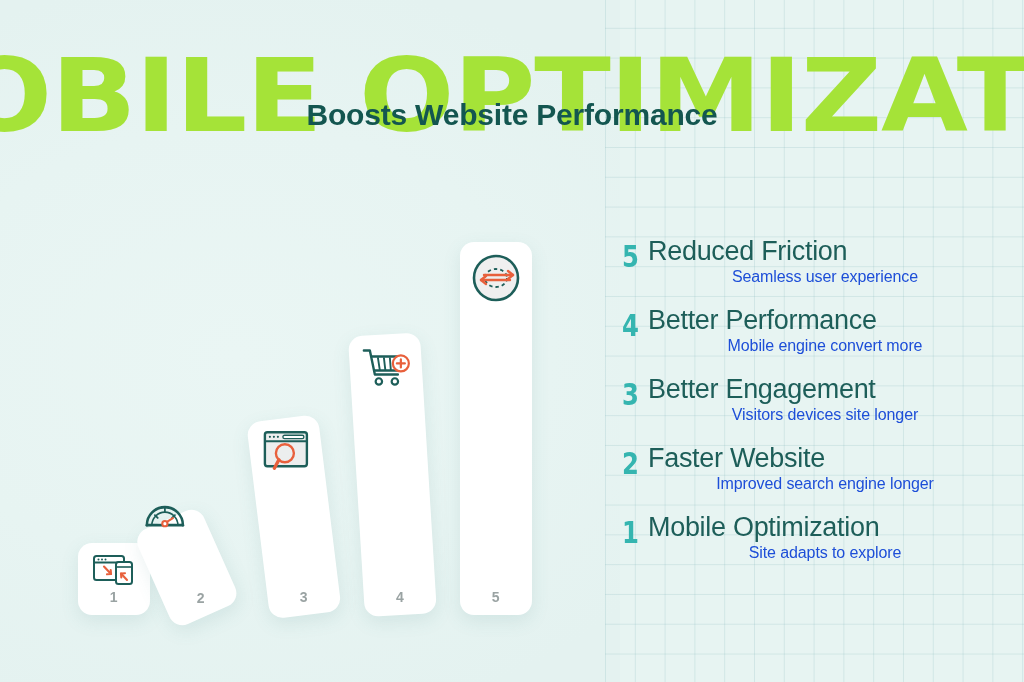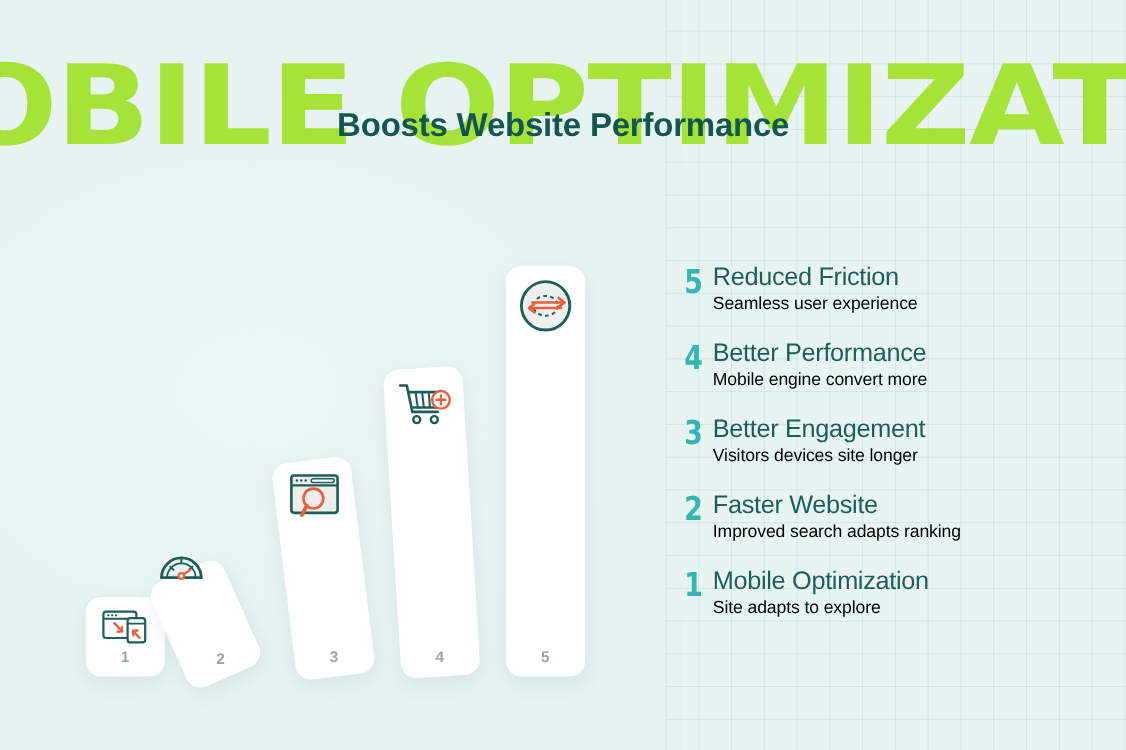--- a/index.html
+++ b/index.html
@@ -123,31 +123,32 @@
     color:#35b5b0;
     width:26px;
     flex:0 0 26px;
     text-align:left;
     transform:scaleX(.9);
     transform-origin:0 50%;
     padding-top:3px;
   }
   .li-body { flex:1 1 auto; }
   .li-title {
-    font-size:23px;
+    font-size:27px;
     line-height:27px;
     color:#1d5e59;
     letter-spacing:-.3px;
   }
   .li-sub {
     font-size:16px;
     line-height:21px;
-    color:#000000;
+    color:#1d4ed8;
     letter-spacing:-.1px;
     margin-top:1px;
+    text-align:center;
   }
 </style>
 </head>
 <body>
 
 <div id="poster">
 
   <div id="leftwash"></div>
   <div id="grid"></div>
 
@@ -261,21 +262,21 @@
       <div class="li-body">
         <div class="li-title">Better Engagement</div>
         <div class="li-sub">Visitors devices site longer</div>
       </div>
     </div>
 
     <div class="li">
       <div class="li-num">2</div>
       <div class="li-body">
         <div class="li-title">Faster Website</div>
-        <div class="li-sub">Improved search adapts ranking</div>
+        <div class="li-sub">Improved search engine longer</div>
       </div>
     </div>
 
     <div class="li">
       <div class="li-num">1</div>
       <div class="li-body">
         <div class="li-title">Mobile Optimization</div>
         <div class="li-sub">Site adapts to explore</div>
       </div>
     </div>

